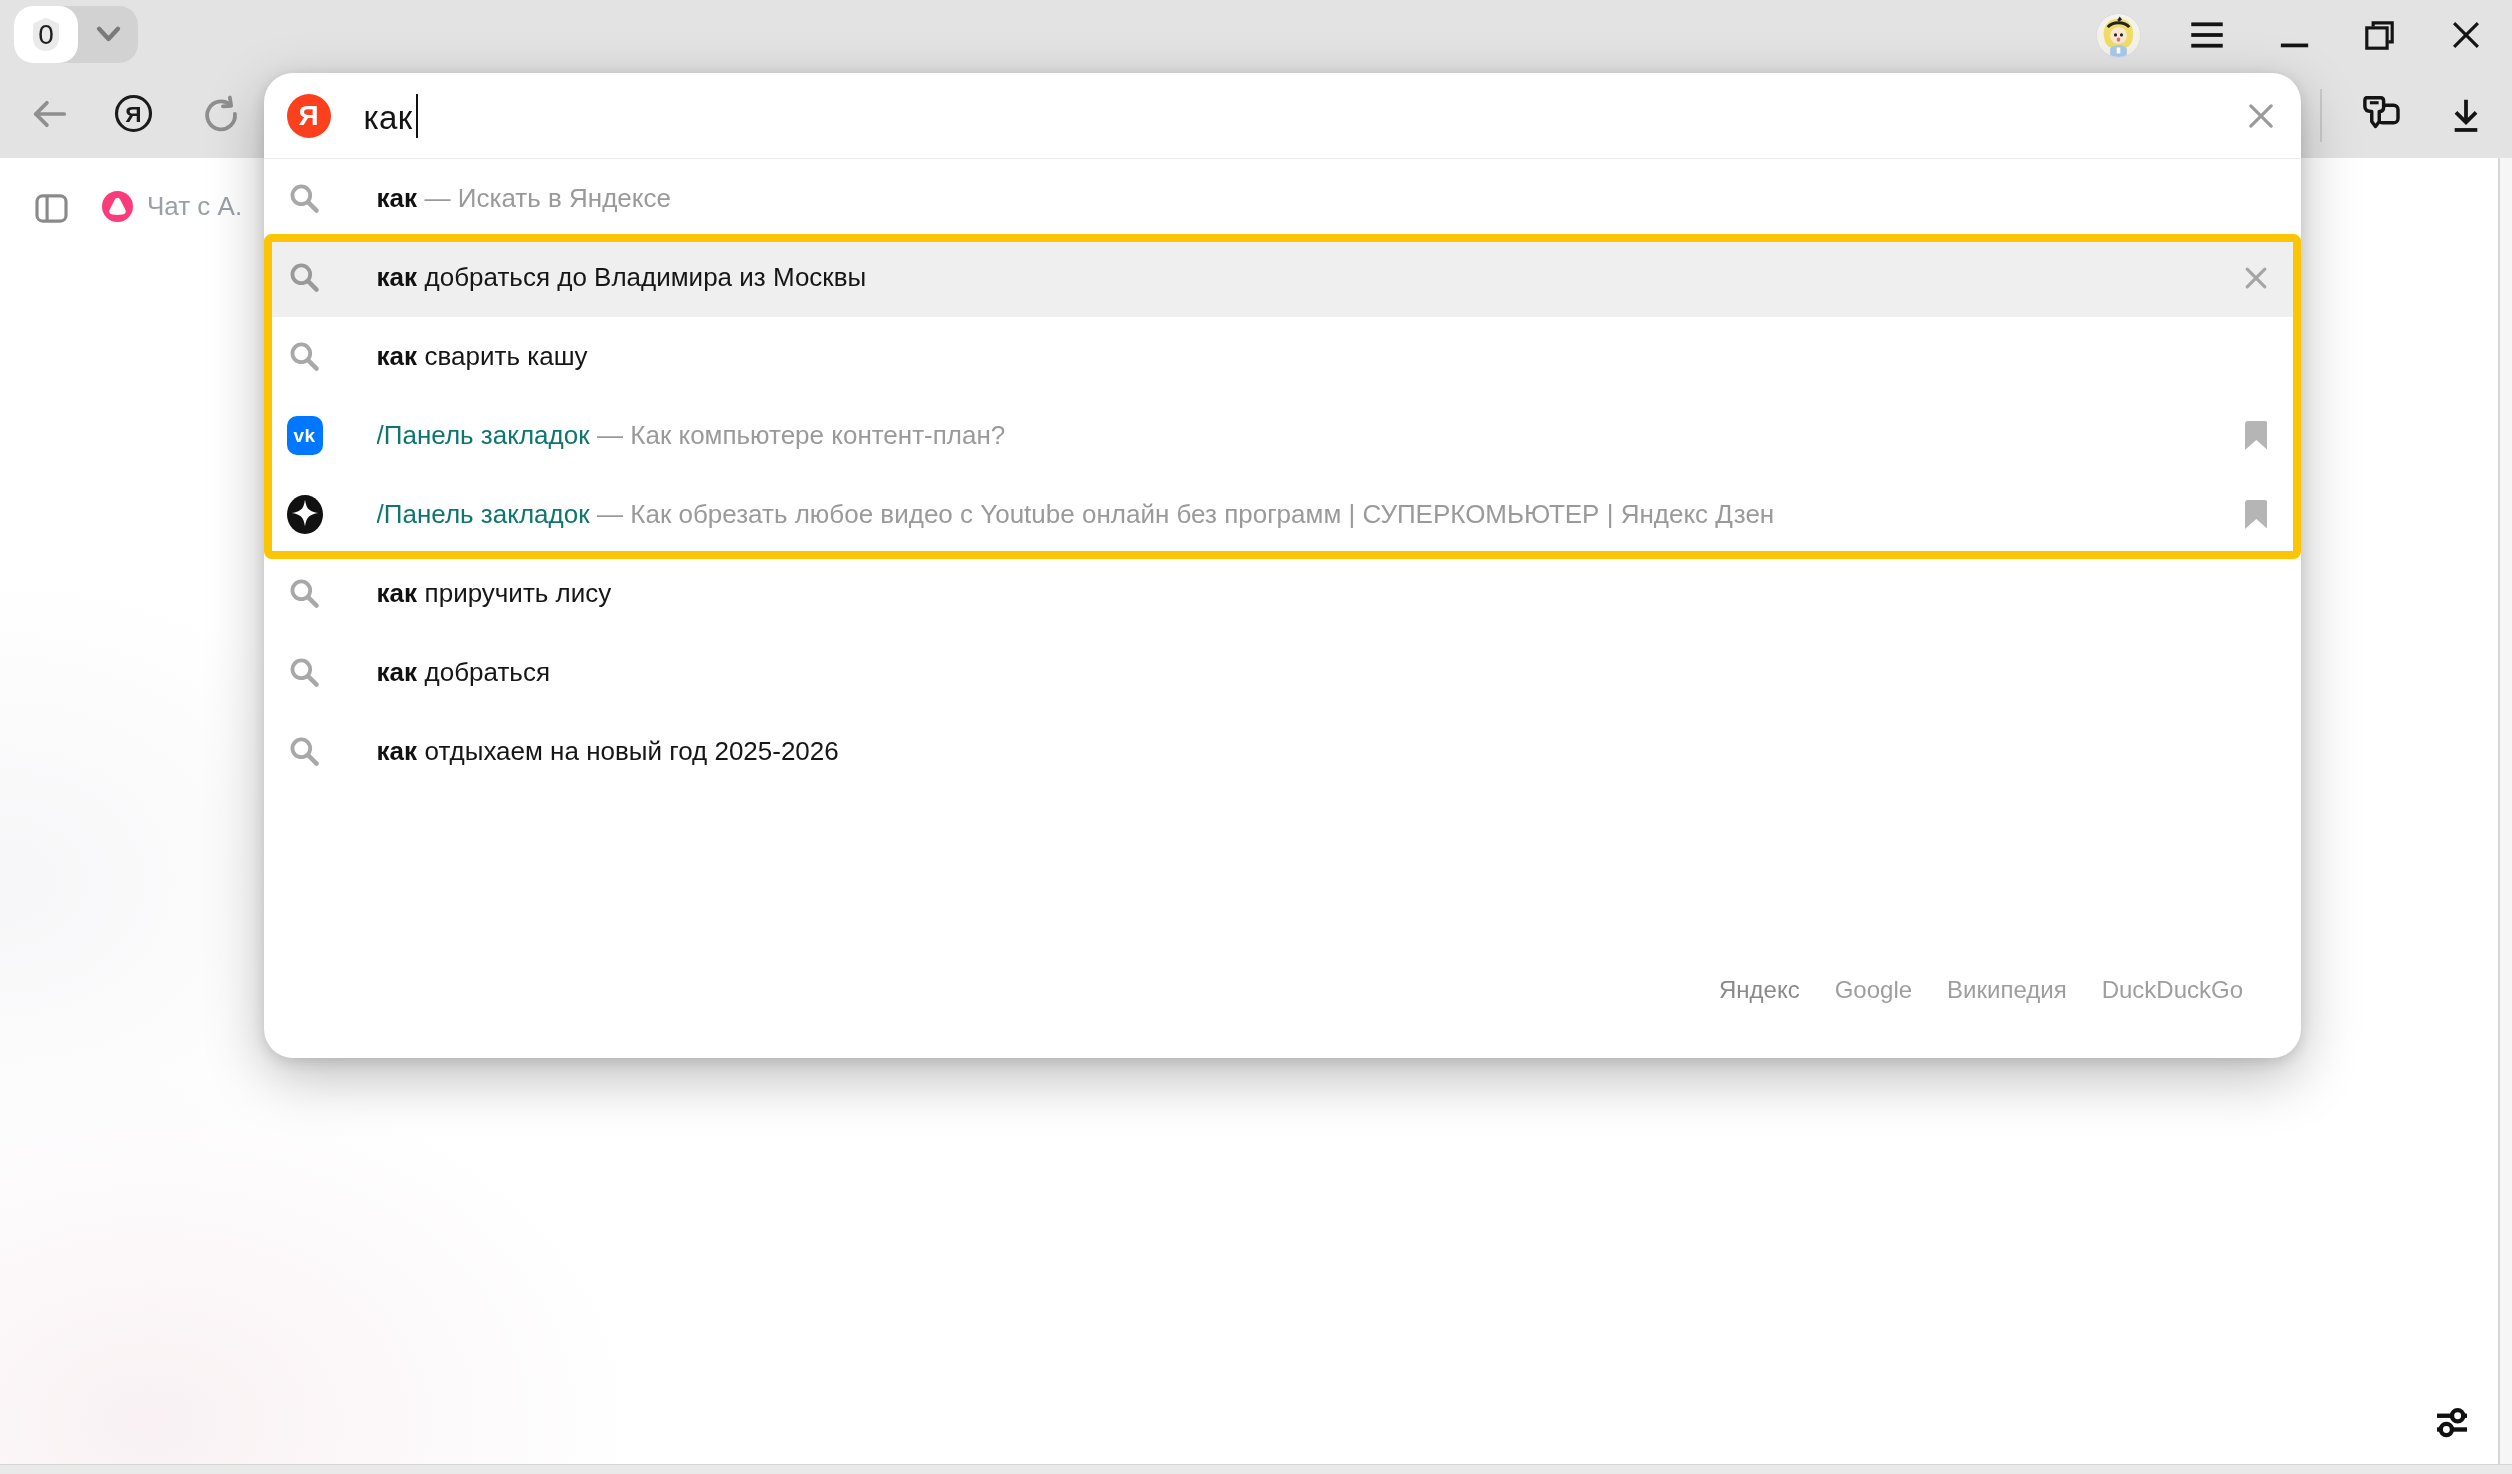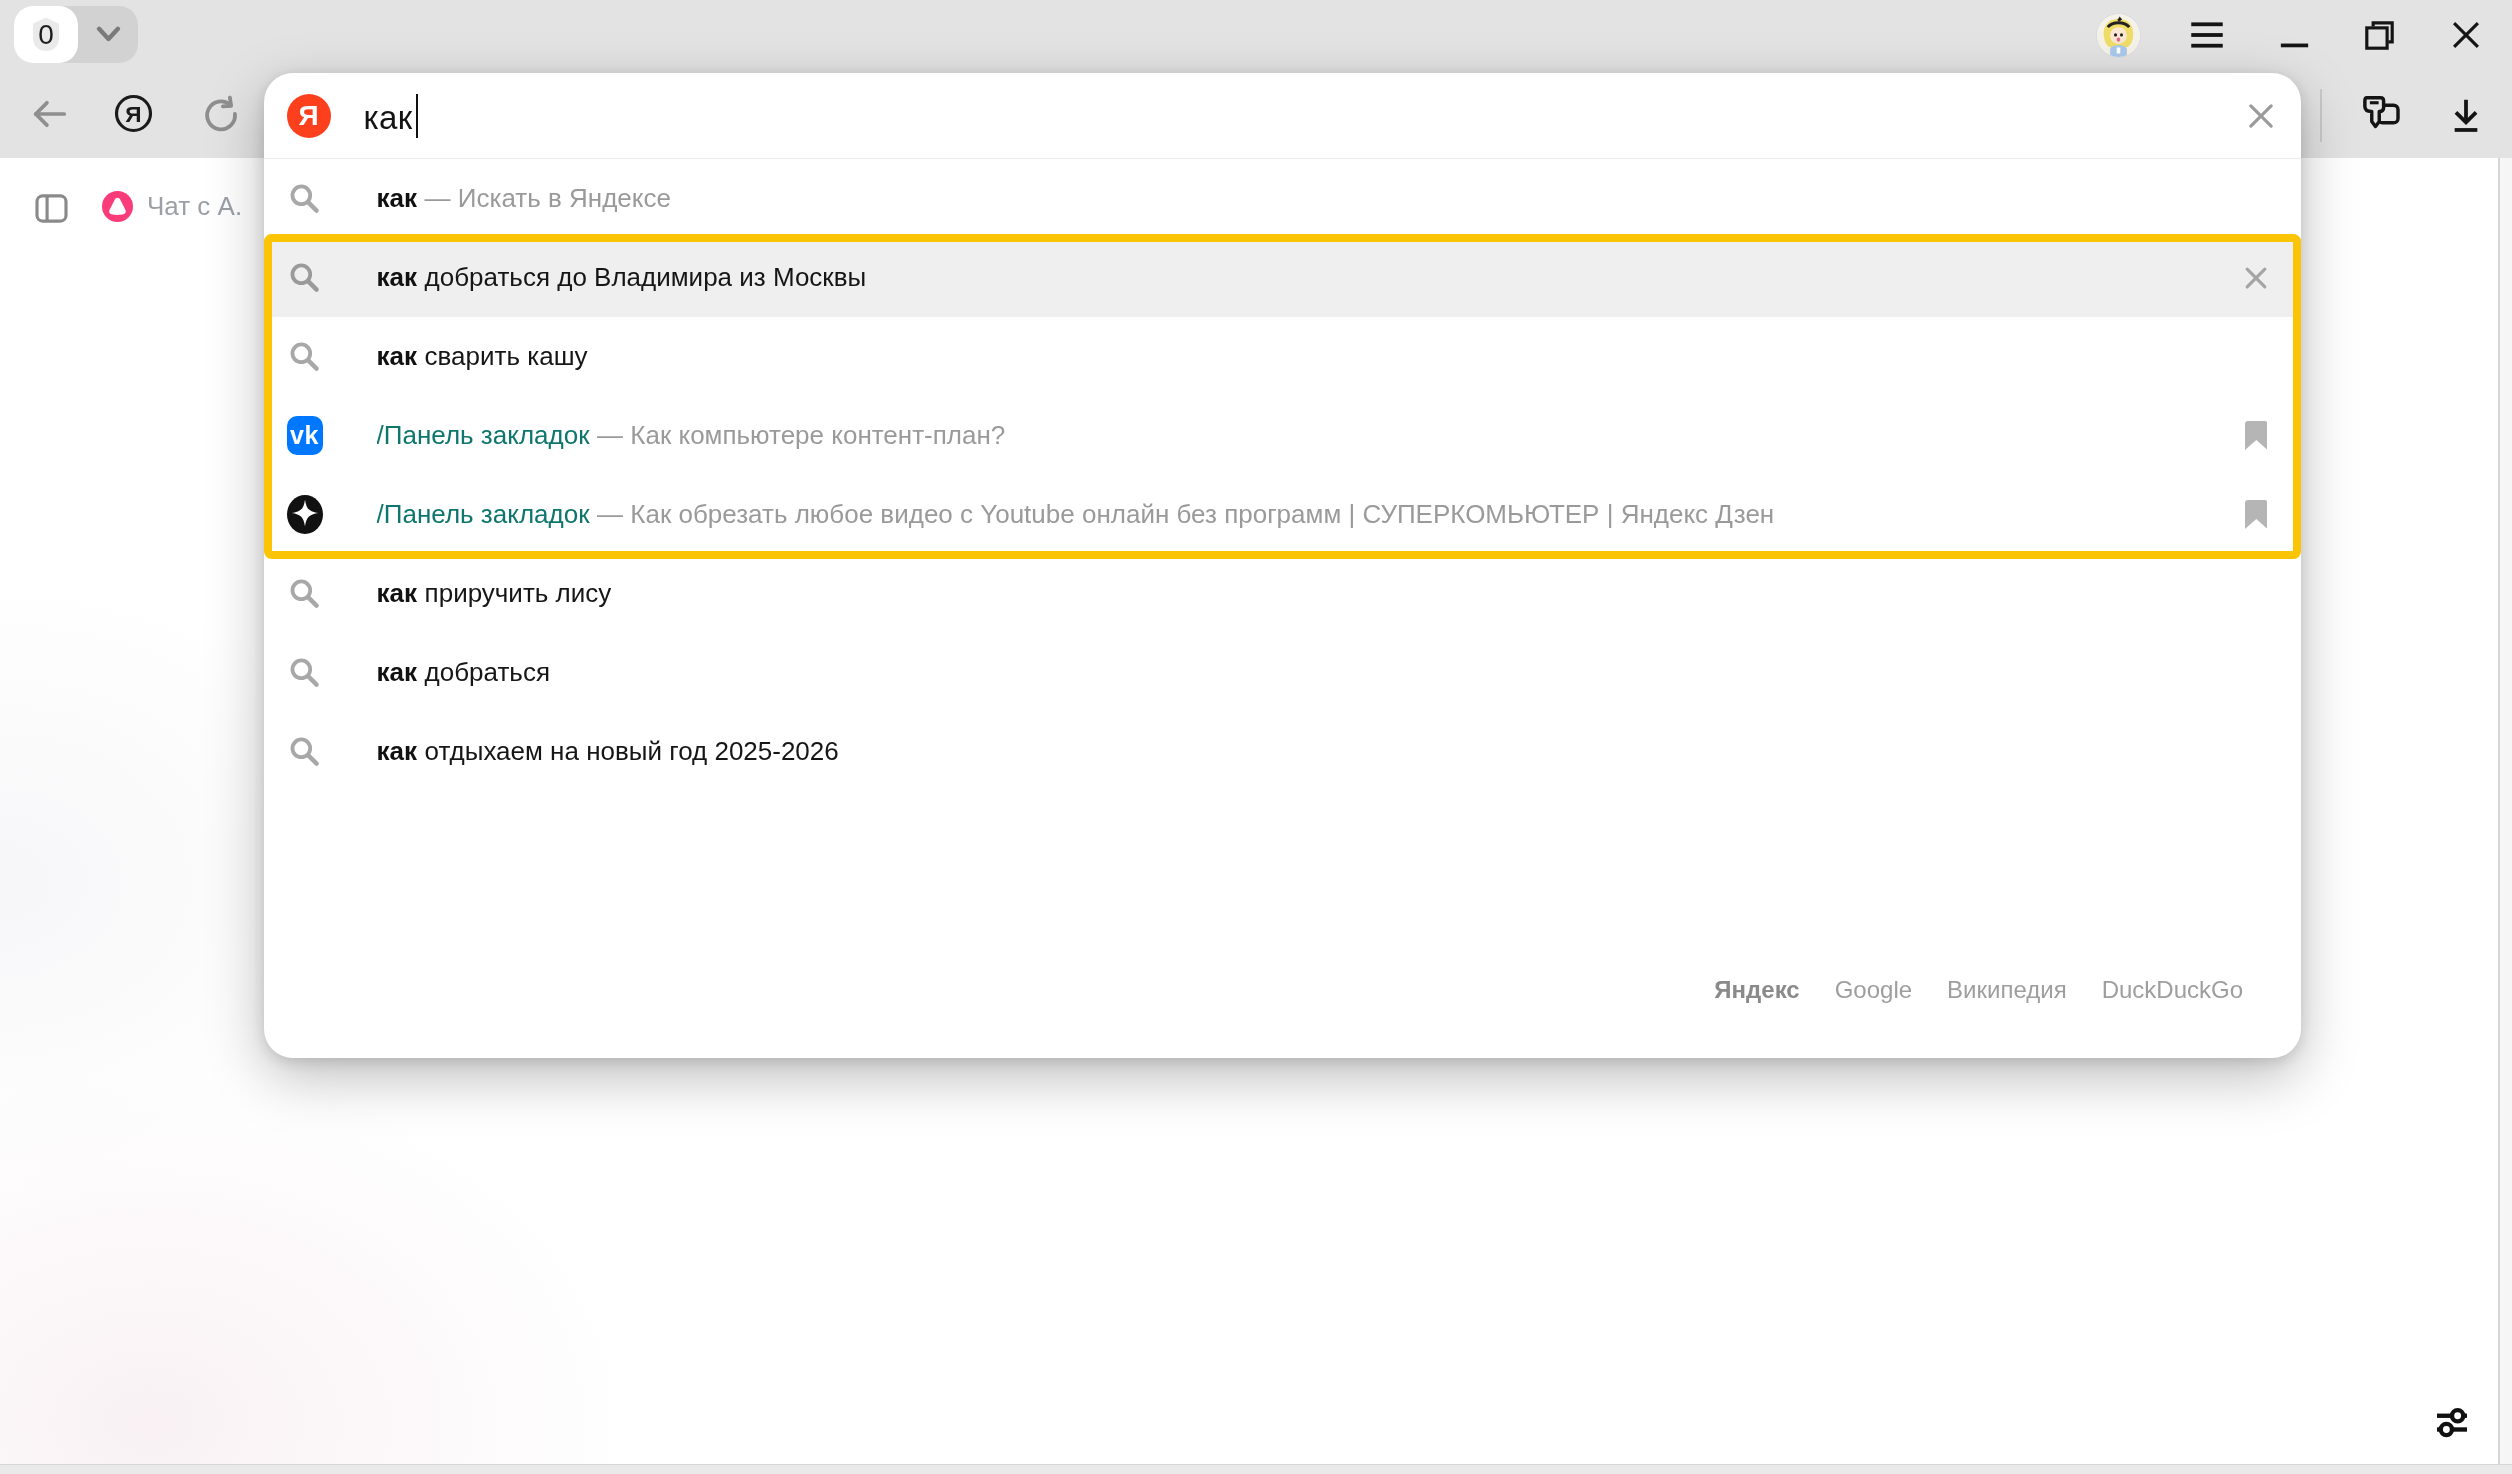--- a/index.html
+++ b/index.html
@@ -86,30 +86,30 @@
   .ricon { width:36px; height:36px; display:flex; align-items:center; justify-content:center; flex:0 0 auto; }
   .rtext { margin-left:14px; font-size:26px; color:#161616; white-space:nowrap; overflow:hidden; }
   .rtext .b { font-weight:700; color:#111; }
   .rtext .sep { display:inline-block; width:7.5px; }
   .rtext .gray { color:#9a9a9a; }
   .rtext .blue { color:#0f766e; }
   .rside { margin-left:auto; display:flex; align-items:center; justify-content:center; width:30px; height:30px;
            background:none; border:none; flex:0 0 auto; }
 
   .vk-badge { width:39px; height:39px; border-radius:10px; background:#0077ff; color:#fff; display:flex;
-              align-items:center; justify-content:center; font-weight:800; font-size:25px; letter-spacing:0.6px; }
+              align-items:center; justify-content:center; font-weight:800; font-size:19px; letter-spacing:0.6px; }
   .dzen-badge { width:39px; height:39px; border-radius:50%; background:#111; position:relative; }
   .dzen-badge svg { position:absolute; inset:0; }
 
   .highlight-frame { position:absolute; left:0; right:0; top:161px; height:325px;
                      border:8.2px solid #fbc404; border-radius:7.5px; pointer-events:none; z-index:5; }
 
   .engine-footer { position:absolute; right:58px; top:903px; display:flex; gap:35px; align-items:center; }
   .engine { font-size:24px; color:#9e9e9e; background:none; border:none; font-family:inherit; }
-  .engine.active { color:#8a8a8a; font-weight:700; }
+  .engine.active { color:#8a8a8a; font-weight:400; }
 
   svg { display:block; }
 </style>
 </head>
 <body>
 
 <div class="window">
 
   <div class="chrome-top">
 

